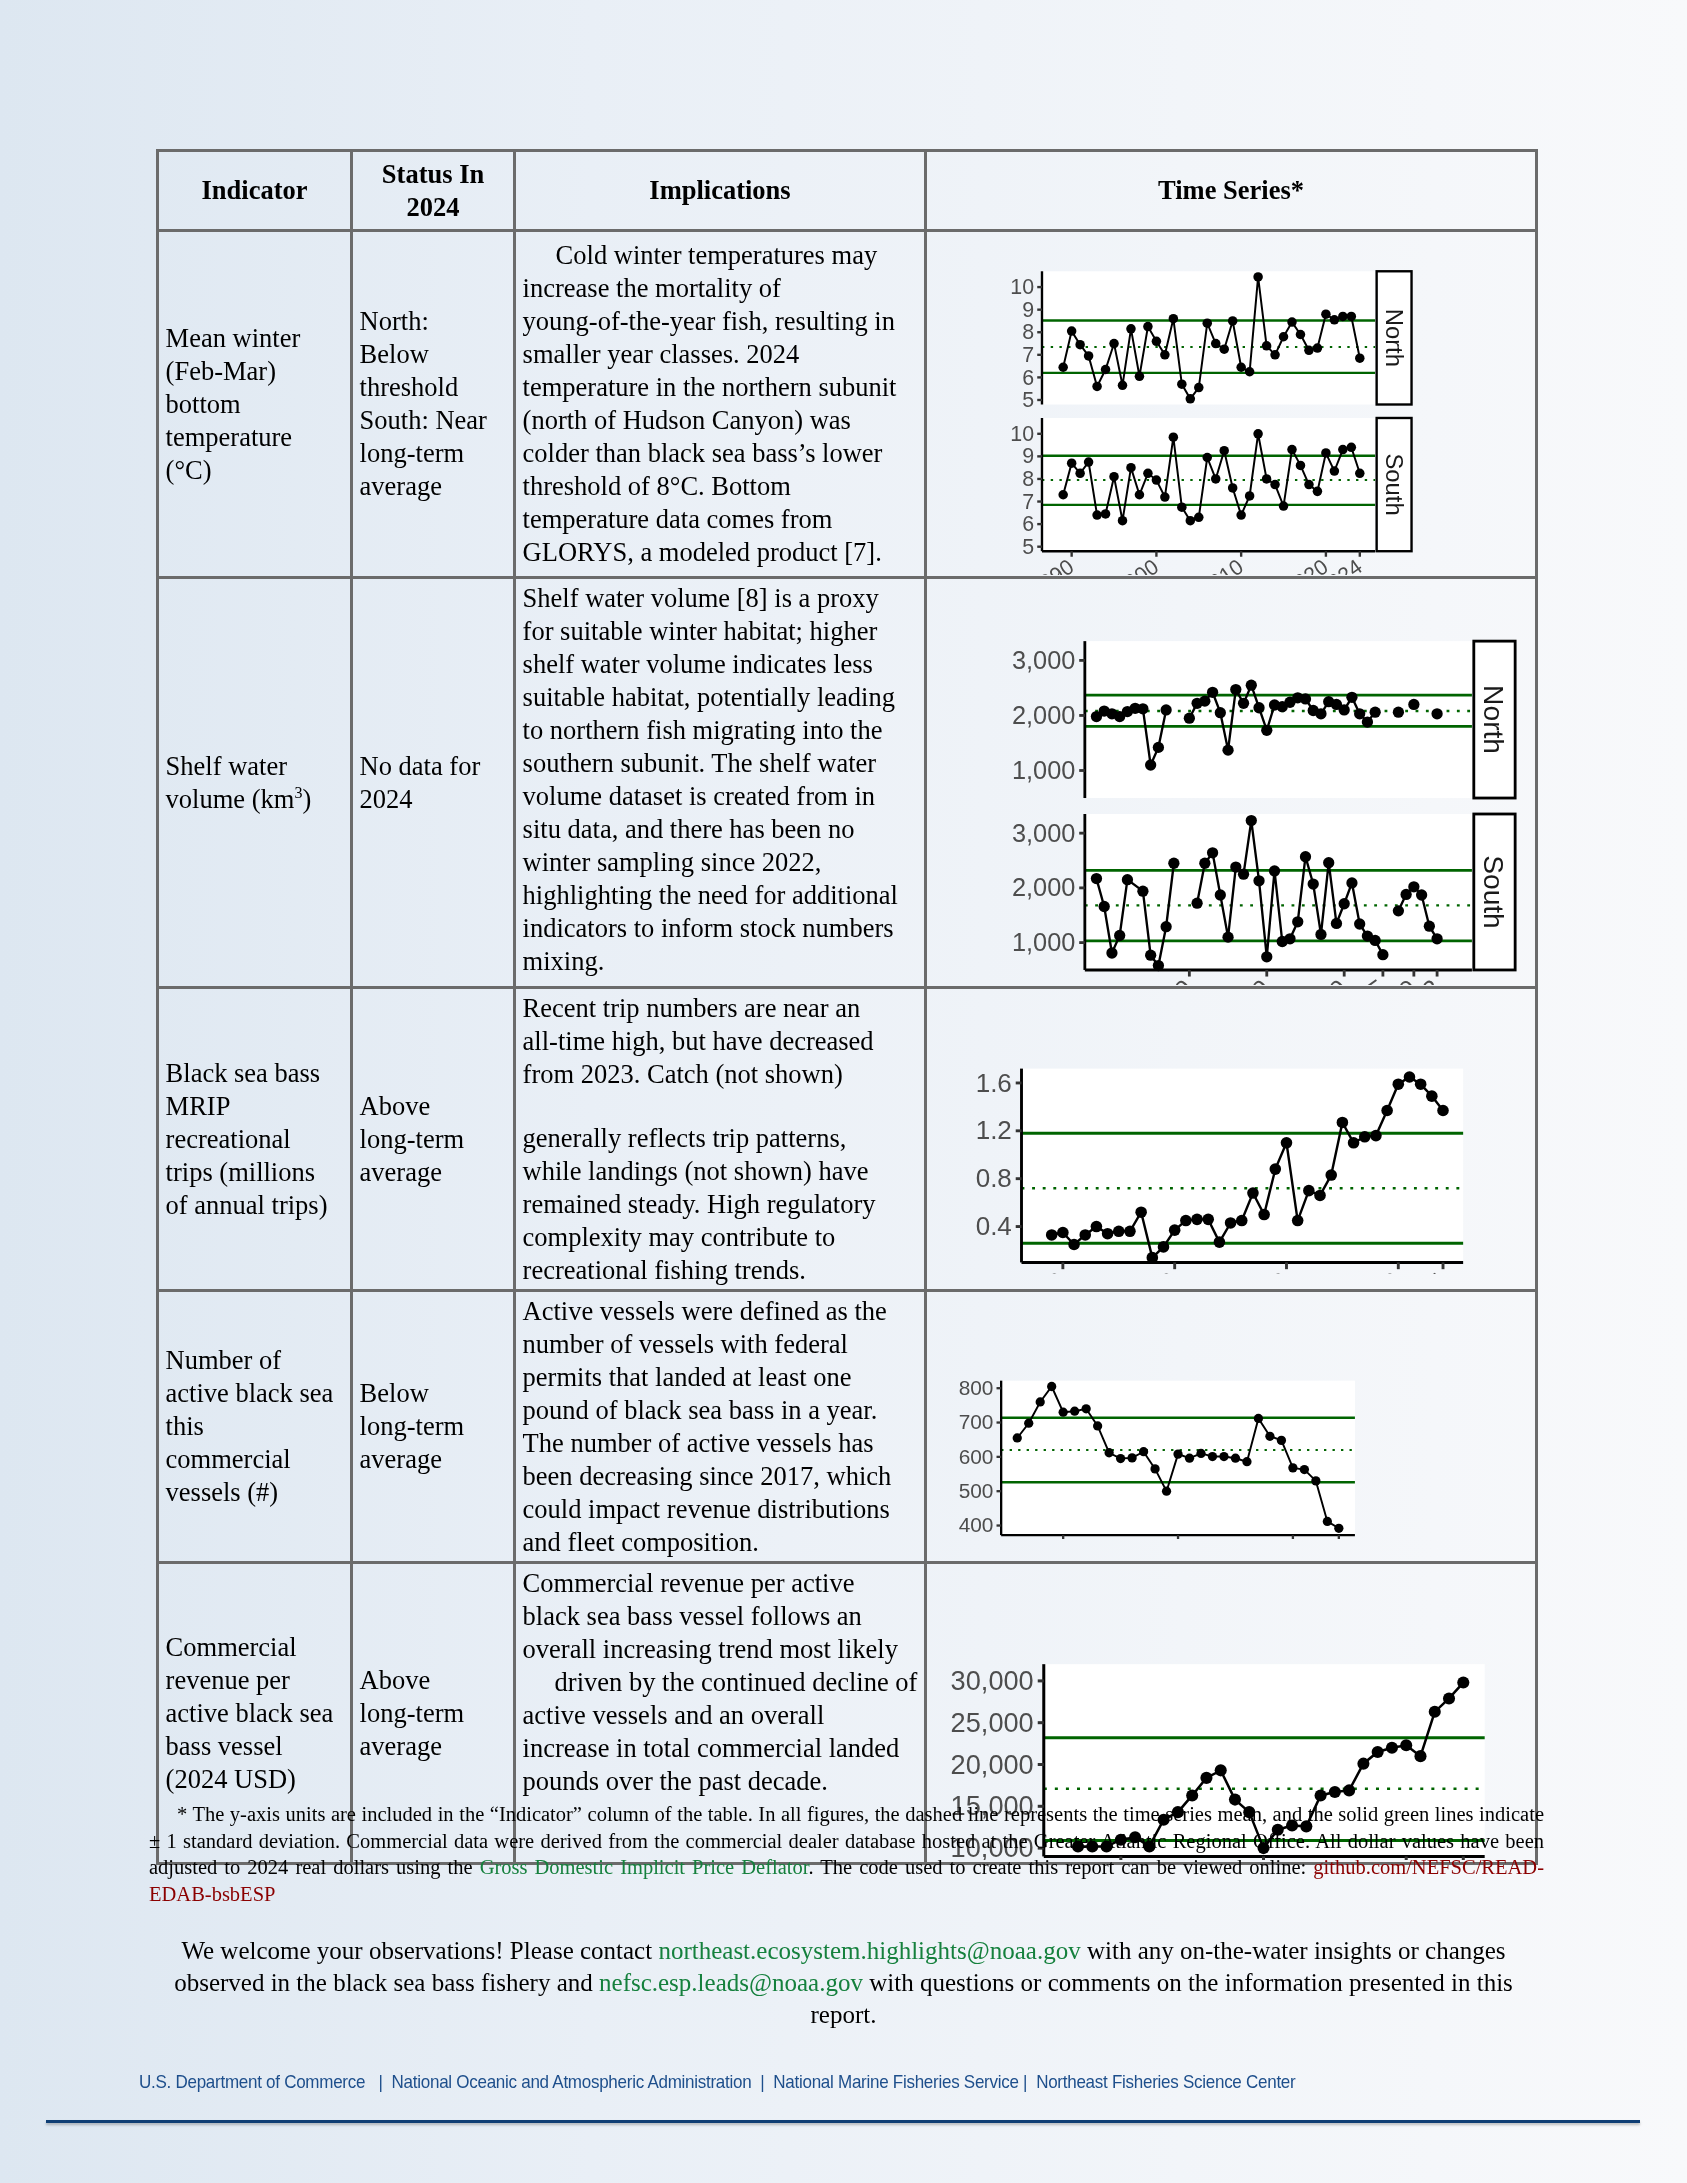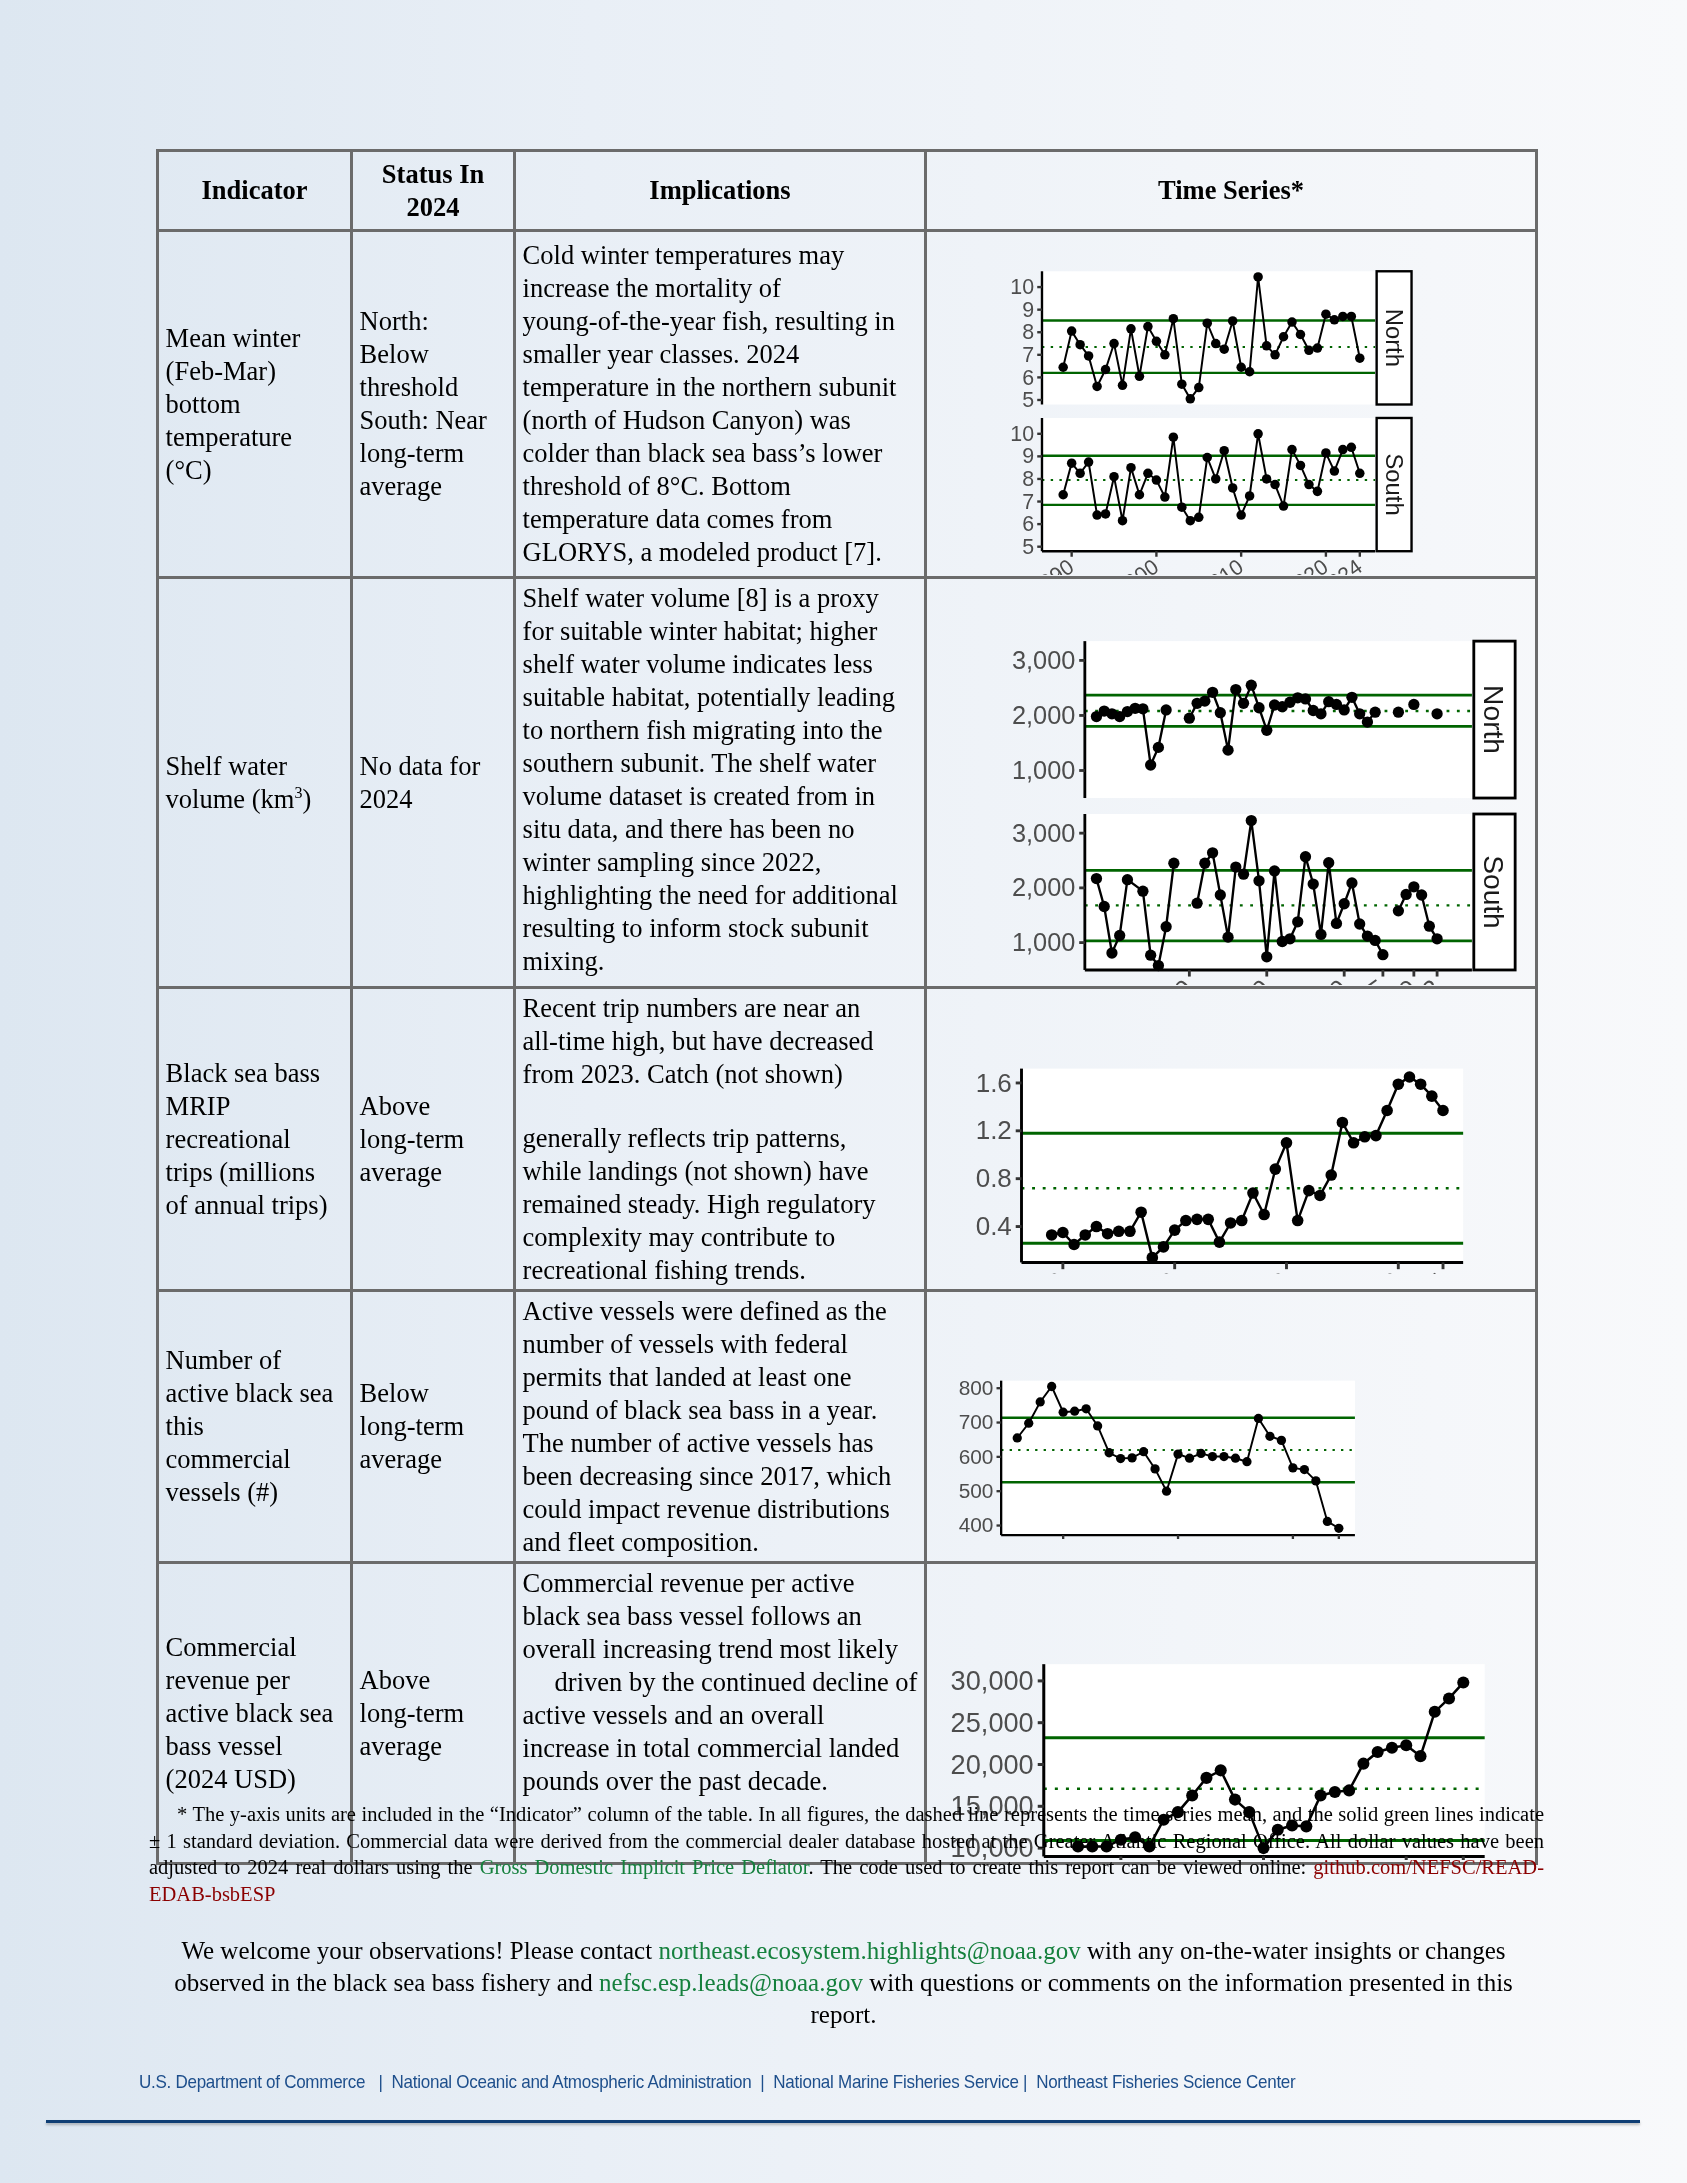--- a/index.html
+++ b/index.html
@@ -71,21 +71,21 @@
       <td class="ind">Mean winter (Feb-Mar) bottom temperature (°C)</td>
       <td class="stat">
           <span style="display: block;">North:</span>
           <span style="display: block;">Below</span>
           <span style="display: block;">threshold</span>
           <span style="display: block; font-family: Liberation Serif, serif;">South: Near</span>
           <span style="display: block;">long-term</span>
           <span style="display: block;">average</span>
         </td>
       <td class="imp" style="vertical-align:middle">
-          <span style="display: block;">Cold winter temperatures may</span>
+          <span style="display: block; margin-left: 33px;">Cold winter temperatures may</span>
           <span style="display: block;">increase the mortality of</span>
           <span style="display: block;">young-of-the-year fish, resulting in</span>
           <span style="display: block;">smaller year classes. 2024</span>
           <span style="display: block;">temperature in the northern subunit</span>
           <span style="display: block;">(north of Hudson Canyon) was</span>
           <span style="display: block;">colder than black sea bass’s lower</span>
           <span style="display: block;">threshold of 8°C. Bottom</span>
           <span style="display: block;">temperature data comes from</span>
           <span style="display: block;">GLORYS, a modeled product [7].</span>
         </td>
@@ -232,21 +232,21 @@
           <span style="display: block;">Shelf water volume [8] is a proxy</span>
           <span style="display: block;">for suitable winter habitat; higher</span>
           <span style="display: block;">shelf water volume indicates less</span>
           <span style="display: block;">suitable habitat, potentially leading</span>
           <span style="display: block;">to northern fish migrating into the</span>
           <span style="display: block;">southern subunit. The shelf water</span>
           <span style="display: block;">volume dataset is created from in</span>
           <span style="display: block;">situ data, and there has been no</span>
           <span style="display: block;">winter sampling since 2022,</span>
           <span style="display: block;">highlighting the need for additional</span>
-          <span style="display: block;">resulting to inform stock subunit</span>
+          <span style="display: block;">indicators to inform stock numbers</span>
           <span style="display: block;">mixing.</span>
         </td>
       <td class="ts">
         <svg width="604" height="404" viewBox="-80 -40 600 430" preserveAspectRatio="xMinYMid meet">
             <g>
               <rect x="88" y="24" width="412" height="167" fill="#ffffff"></rect>
               <line x1="88" x2="500" y1="81.42456140350876" y2="81.42456140350876" stroke="#006400" stroke-width="3"></line>
               <line x1="88" x2="500" y1="114.82456140350878" y2="114.82456140350878" stroke="#006400" stroke-width="3"></line>
               <line x1="88" x2="500" y1="98.41754385964913" y2="98.41754385964913" stroke="#006400" stroke-width="2.5" stroke-dasharray="3,8"></line>
               <line x1="88" x2="88" y1="24" y2="191" stroke="#000" stroke-width="3"></line>

